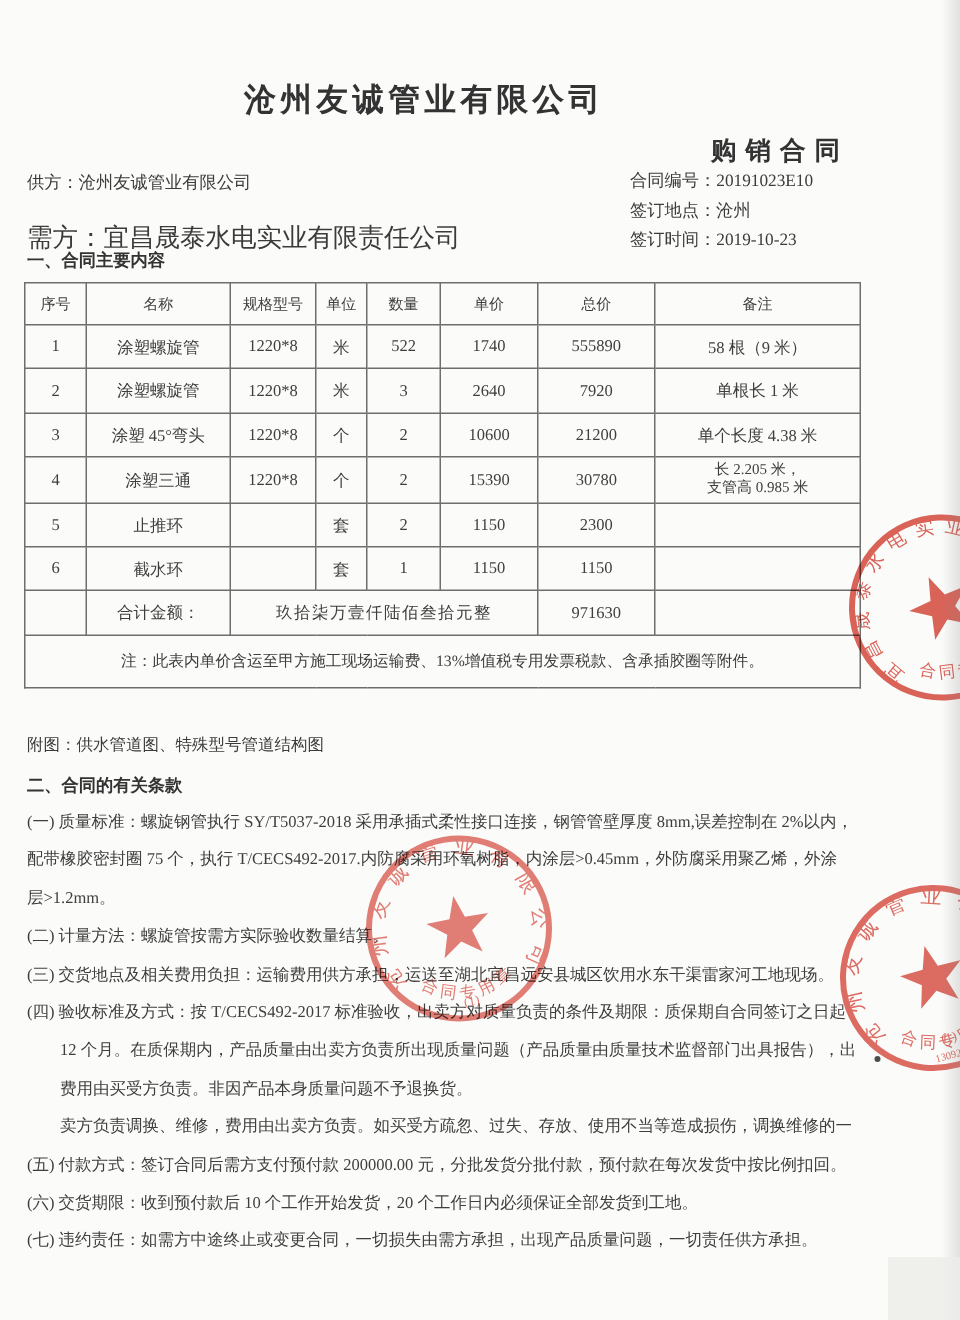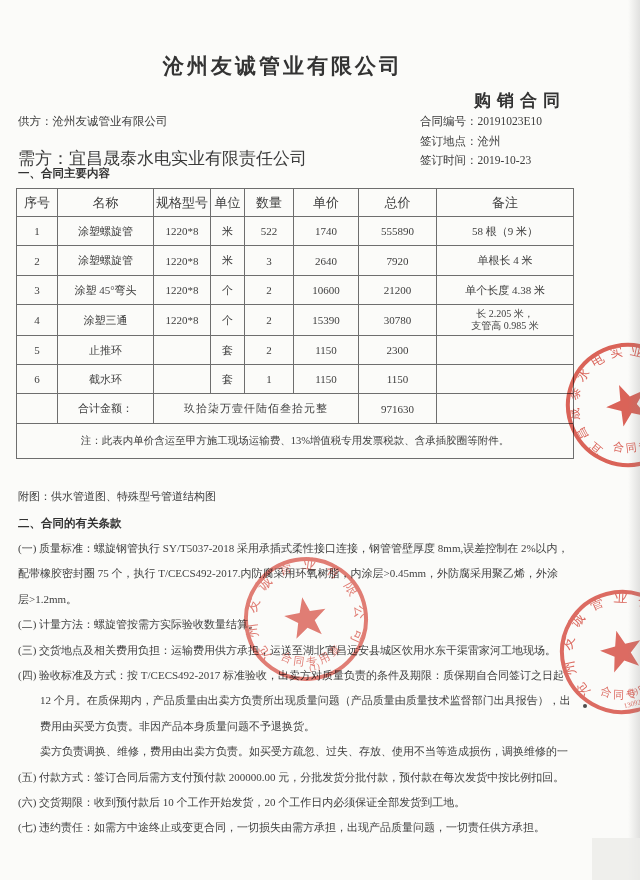--- a/index.html
+++ b/index.html
@@ -17,21 +17,21 @@
   .buyer-line{top:147px;left:18px;font-size:17px;}
   .meta{top:112px;left:420px;font-size:11.5px;line-height:19.5px;}
   .section-title{font-size:11.5px;font-weight:600;color:#333;}
   .s1{top:166px;left:18px;}
   .s2{top:516px;left:18px;}
   .attachment{top:489px;left:18px;font-size:11px;}
   table.goods{position:absolute;top:188px;left:16px;width:557px;
     border-collapse:collapse;table-layout:fixed;font-size:11px;color:#3e3e3e;}
   table.goods td,table.goods th{border:1px solid #6e6e6e;text-align:center;
     font-weight:normal;padding:0 1px;overflow:hidden;}
-  table.goods th{font-size:13px;margin-top:36px;}
+  table.goods th{font-size:10px;margin-top:36px;}
   .remark-sm{font-size:10px;line-height:12px;}
   td.note-cell{text-align:left;padding:4px 6px;font-size:10.5px;}
   td.words-cell{letter-spacing:1px;}
   .clauses{top:536px;left:18px;font-size:11px;color:#3e3e3e;}
   .clause-line{height:25.4px;line-height:25.4px;white-space:nowrap;}
   .ind{padding-left:22px;}
   .stamp{position:absolute;mix-blend-mode:multiply;color:#d8483d;
     font-family:"Liberation Serif","DejaVu Serif",serif;}
   #stampA{left:558px;top:335px;opacity:.85;transform:rotate(-24deg);}
   #stampB{left:236px;top:549px;opacity:.7;transform:rotate(-10deg);}
@@ -96,21 +96,21 @@
     <td>58 根（9 米）</td>
   </tr>
   <tr style="height:30px">
     <td>2</td>
     <td>涂塑螺旋管</td>
     <td>1220*8</td>
     <td>米</td>
     <td>3</td>
     <td>2640</td>
     <td>7920</td>
-    <td>单根长 4 米</td>
+    <td>单根长 1 米</td>
   </tr>
   <tr style="height:29px">
     <td>3</td>
     <td>涂塑 45°弯头</td>
     <td>1220*8</td>
     <td>个</td>
     <td>2</td>
     <td>10600</td>
     <td>21200</td>
     <td>单个长度 4.38 米</td>

